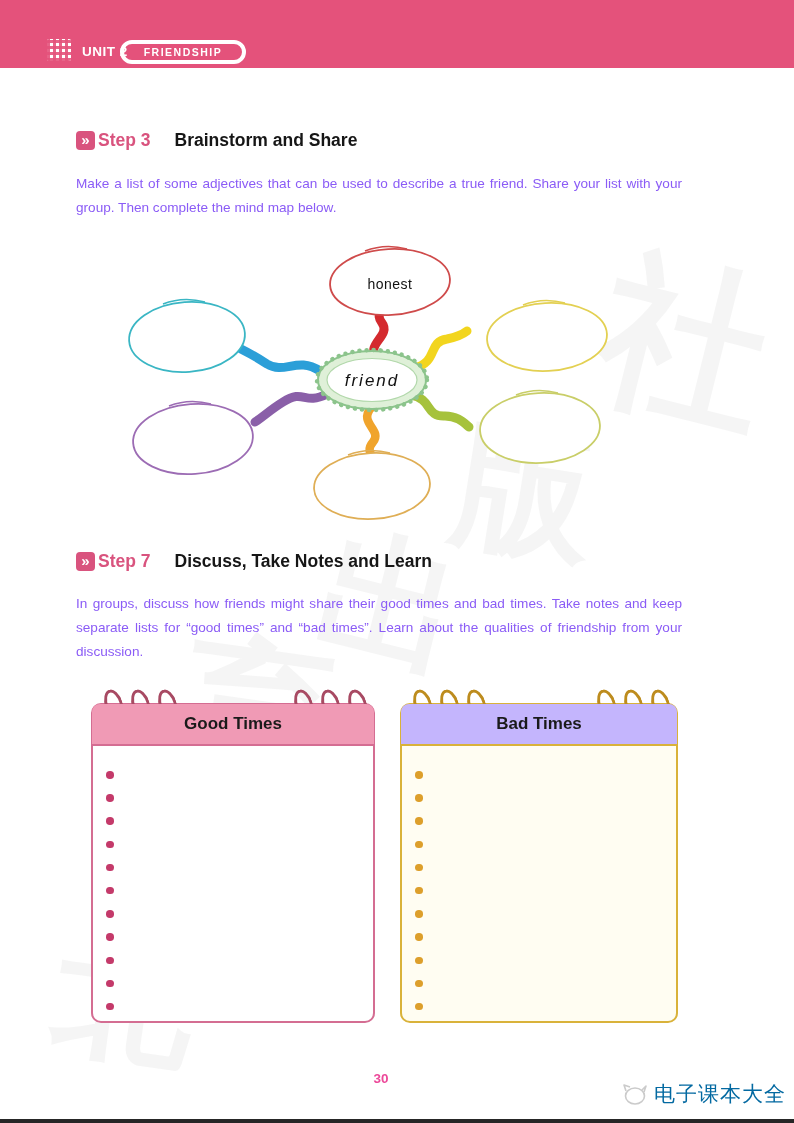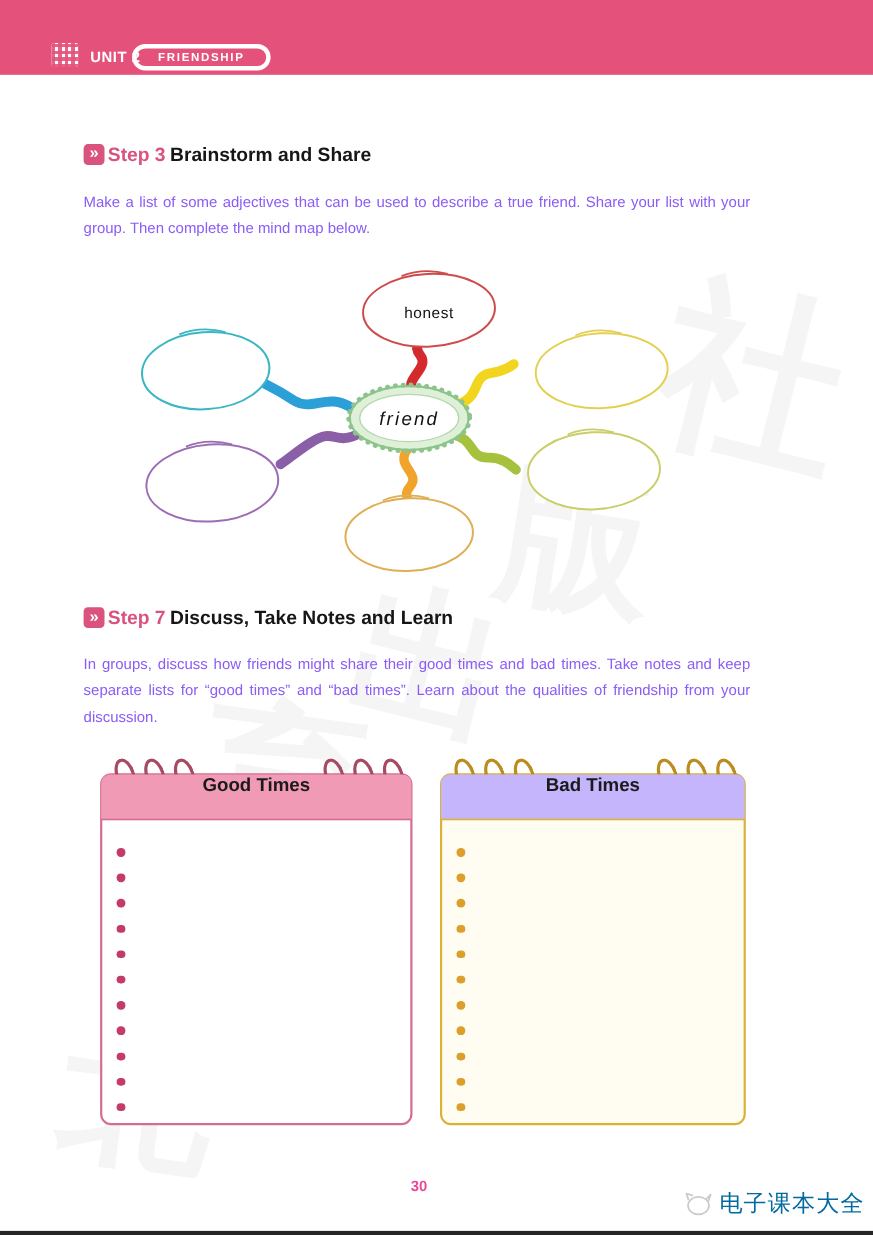--- a/index.html
+++ b/index.html
@@ -20,38 +20,38 @@
 
   
   .wm{position:absolute;color:rgba(120,120,120,.07);font-weight:bold;pointer-events:none;
       font-family:"DejaVu Sans",sans-serif;}
 
   
   .step-row{position:absolute;display:flex;align-items:center;}
   .step-icon{width:19px;height:19px;background:#d9537e;border-radius:4px;color:#fff;
              font-size:15px;font-weight:bold;line-height:18px;text-align:center;margin-right:3px;}
   .step-label{color:#d9537e;font-weight:bold;font-size:17.5px;}
-  .step-title{color:#161616;font-weight:bold;font-size:17.5px;margin-left:4px;}
+  .step-title{color:#161616;font-weight:bold;font-size:17.5px;margin-left:24px;}
 
   
   .para{position:absolute;width:606px;font-size:13.6px;line-height:24px;text-align:justify;color:#8b5cf6;}
 
   
   .mindmap{position:absolute;left:77px;top:238px;width:640px;height:300px;}
   .mm-label{position:absolute;transform:translate(-50%,-50%);color:#111;white-space:nowrap;}
   .mm-center-label{font-size:17px;letter-spacing:2px;font-style:italic;}
   .mm-node-label{font-size:14px;letter-spacing:.5px;}
 
   
   .pads{position:absolute;left:91px;top:703px;width:600px;height:340px;}
   .pad{position:absolute;top:0;height:320px;border-radius:10px;box-sizing:border-box;}
   .pad-good{left:0;width:284px;background:#fff;border:2.5px solid #d46d92;}
   .pad-bad{left:309px;width:278px;background:#fffdf2;border:2.5px solid #d9b23a;}
   .pad-header{position:absolute;left:-1px;top:-1px;right:-1px;height:40px;border-radius:8px 8px 0 0;
-              display:flex;justify-content:center;}
+              display:flex;align-items:center;justify-content:center;}
   .pad-good .pad-header{background:#f09ab5;border-bottom:2px solid #d46d92;}
   .pad-bad  .pad-header{background:#c4b5fd;border-bottom:2px solid #d9b23a;}
   .pad-title{font-weight:bold;font-size:17px;color:#1a1a1a;}
   .spiral{position:absolute;top:-16px;width:12px;height:26px;border-radius:50%;
           border:3.2px solid #a84a63;border-bottom-color:transparent;transform:rotate(-18deg);background:transparent;}
   .pad-bad .spiral{border-color:#bd8c1e;border-bottom-color:transparent;}
   .dots{position:absolute;left:13px;top:66px;}
   .dot{width:7.5px;height:7.5px;border-radius:50%;margin-bottom:15.7px;}
   .pad-good .dot{background:#c43a6a;}
   .pad-bad  .dot{background:#dd9f2b;}

